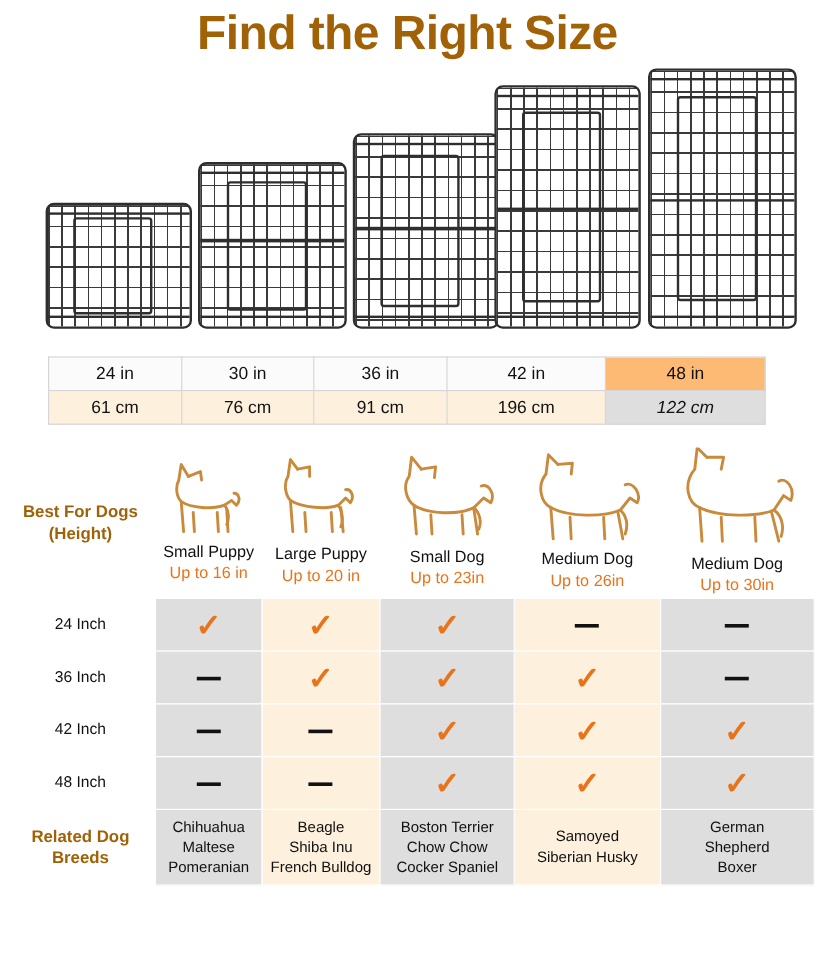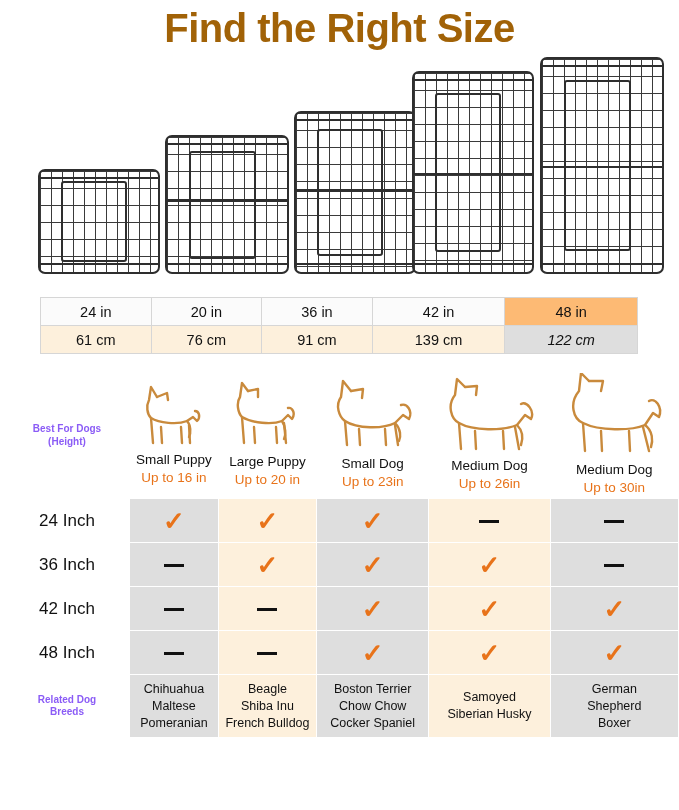--- a/index.html
+++ b/index.html
@@ -128,28 +128,28 @@
     vertical-align: middle;
     text-align: center;
     border: 1px solid #ffffff;
   }
   .col-label {
     width: 124px;
     text-align: left;
     padding-left: 4px !important;
     background: #ffffff;
     font-weight: bold;
-    color: #8b5cf6;
-    font-size: 10px;
+    color: #a16207;
+    font-size: 14px;
     line-height: 1.25;
   }
   .col-label.plain {
     color: #111;
     font-weight: normal;
-    font-size: 17px;
+    font-size: 13px;
   }
   .dog-head {
     height: 120px;
     vertical-align: bottom;
     background: #ffffff;
   }
   .dog-name {
     font-size: 13.5px;
     color: #111;
     line-height: 1.3;
@@ -237,30 +237,30 @@
       <div class="midbar" style="top:50%"></div>
       <div class="door"></div>
     </div>
 
   </div>
 
   <table class="size-table">
     <tbody>
         <tr>
       <td class="in">24 in</td>
-      <td class="in">20 in</td>
+      <td class="in">30 in</td>
       <td class="in">36 in</td>
       <td class="in">42 in</td>
       <td class="hl-in">48 in</td>
     </tr>
     <tr>
       <td class="cm">61 cm</td>
       <td class="cm">76 cm</td>
       <td class="cm">91 cm</td>
-      <td class="cm">139 cm</td>
+      <td class="cm">196 cm</td>
       <td class="hl-cm">122 cm</td>
     </tr>
   </tbody>
     </table>
 
   <table class="matrix">
 
     <tbody>
         <tr>
       <td class="col-label">

